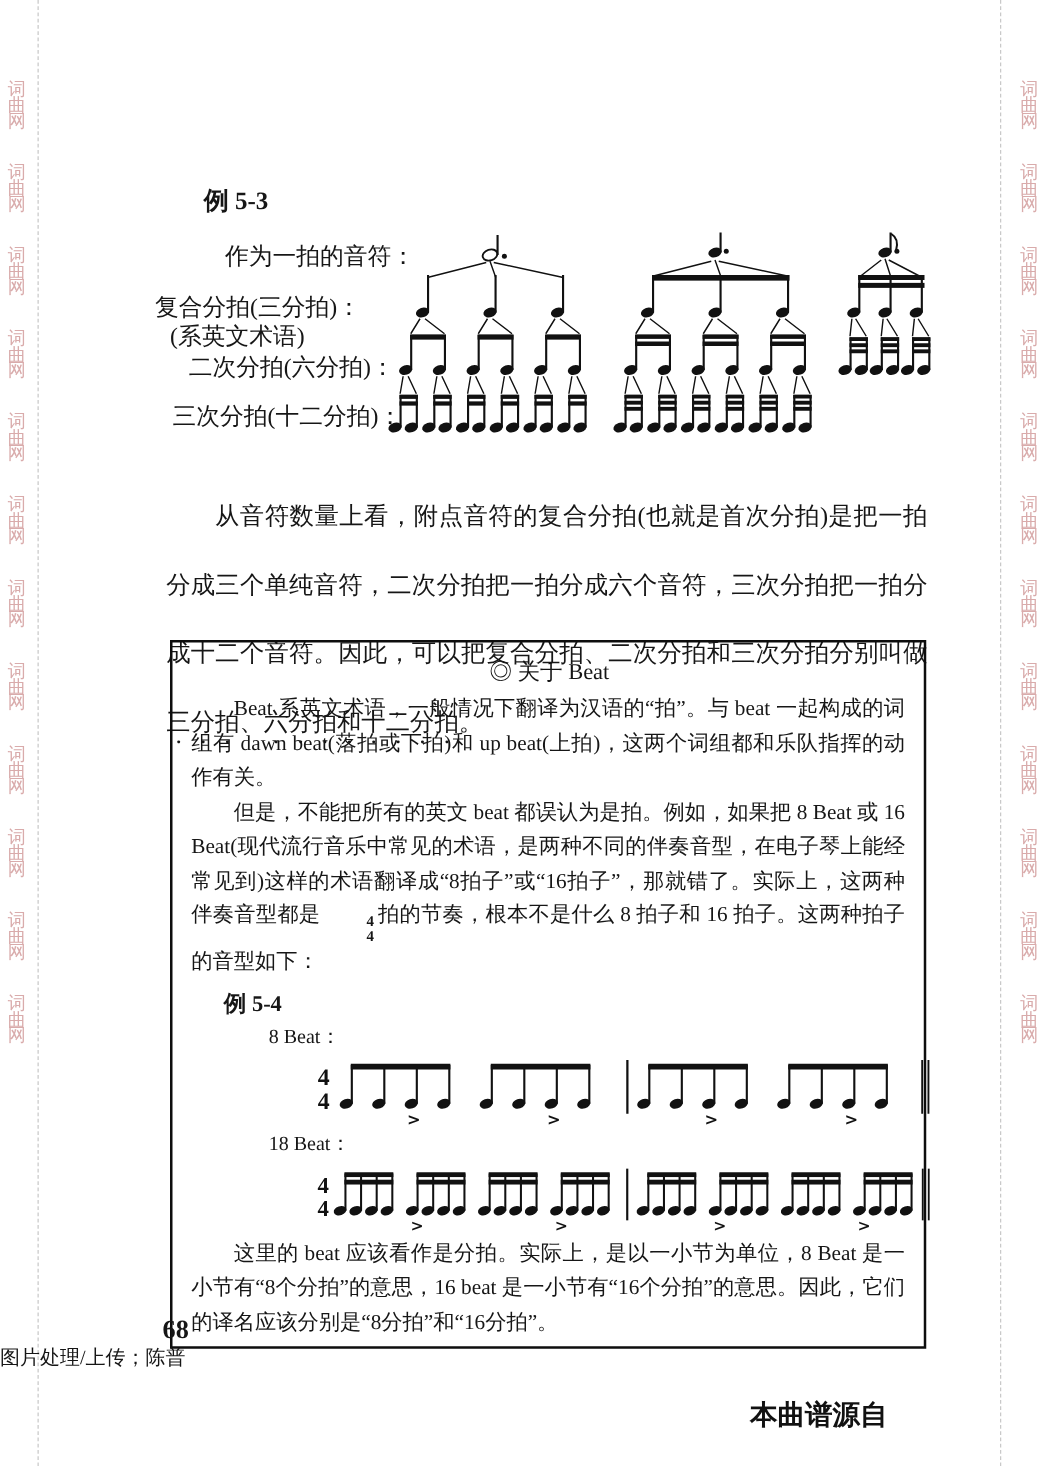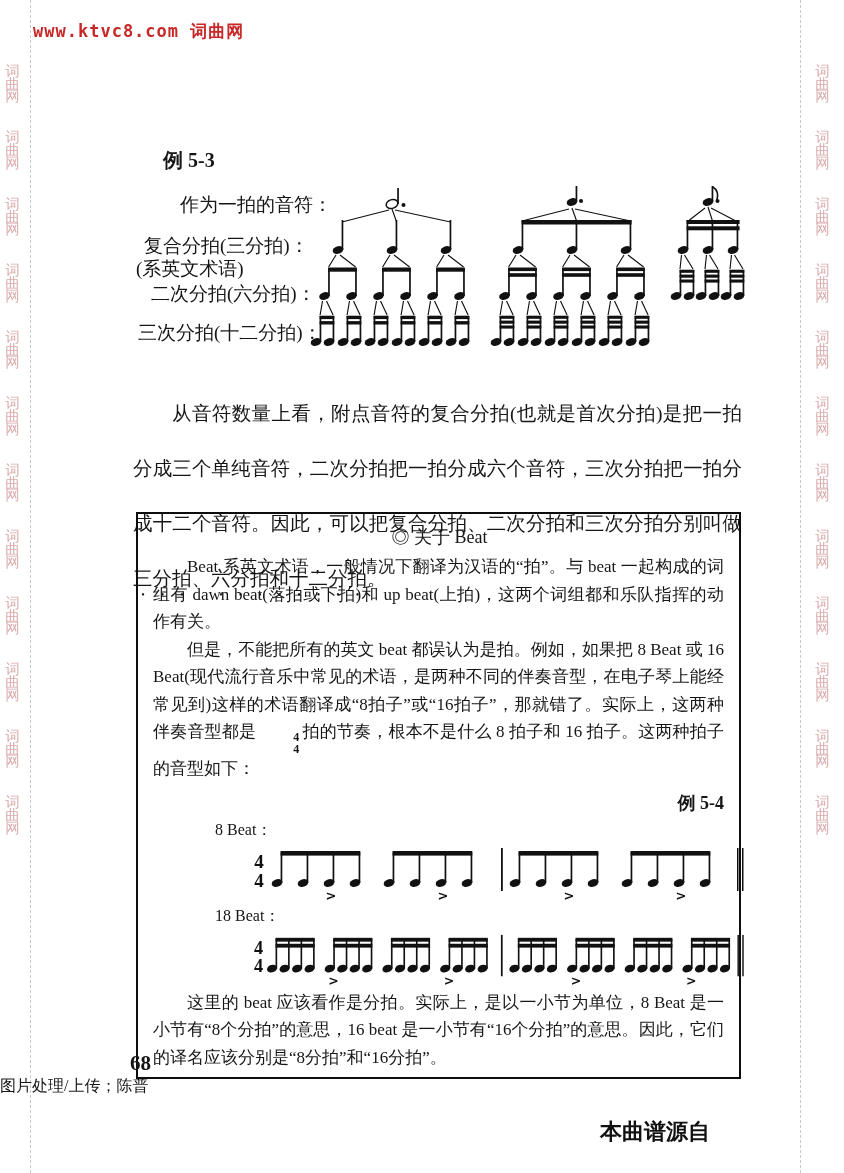--- a/index.html
+++ b/index.html
@@ -22,21 +22,21 @@
   }
   .side-col.left{left:5px;}
   .side-col.right{left:815px;}
   .dash-line{position:absolute;top:0;height:1173px;width:0;border-left:1px dashed #c9c9c9;}
   .dash-line.left{left:30px;}
   .dash-line.right{left:800px;}
   
   .ex53-title{position:absolute;left:163px;top:147px;font-size:20px;font-weight:bold;}
   .dlabel{position:absolute;font-size:19px;white-space:nowrap;}
   .dlabel.l0{left:180px;top:192px;}
-  .dlabel.l1{left:144px;top:233px;}
+  .dlabel.l1{left:124px;top:233px;}
   .dlabel.l2{left:136px;top:256px;}
   .dlabel.l3{left:151px;top:281px;}
   .dlabel.l4{left:138px;top:320px;}
   .ex53-svg{position:absolute;left:298px;top:184px;}
   
   .mz ellipse,.mz rect,.mz circle{fill:#111;}
   .mz .open{fill:#fff;stroke:#111;stroke-width:1.5;}
   .mz path{stroke:#111;stroke-width:1.15;fill:none;}
   .mz text{fill:#111;}
   .mz .ts{font:bold 19px "Liberation Serif", serif;}
@@ -51,42 +51,41 @@
     text-emphasis:filled dot;text-emphasis-position:under right;
   }
   
   .beat-box{
     position:absolute;left:136px;top:512px;width:605px;min-height:524px;
     box-sizing:border-box;border:2px solid #0d0d0d;
     padding:7px 15px 6px 15px;
   }
   .beat-box p{margin:0;font-size:17px;line-height:27.5px;text-align:justify;text-indent:2em;}
   .box-title{font-size:18px;line-height:28px;margin:2px 0 2px 2px;text-align:center;}
-  .ex54-title{font-size:18px;font-weight:bold;margin:8px 0 2px 26px;text-align:right;}
+  .ex54-title{font-size:18px;font-weight:bold;margin:8px 0 2px 26px;}
   .beat-lbl{font-size:16px;margin:4px 0 0 62px;line-height:22px;}
   .rhythm-svg{display:block;margin:2px 0 2px 96px;}
   .frac{
     display:inline-flex;flex-direction:column;vertical-align:-4px;
     line-height:1;font-size:12px;font-weight:bold;text-align:center;margin:0 3px;
   }
   .frac span{display:block;}
   
   .page-num{position:absolute;left:130px;top:1051px;font-size:21px;font-weight:bold;}
   .credit{position:absolute;left:0;top:1076px;width:820px;text-align:left;font-size:16px;}
   .source-line{position:absolute;left:600px;top:1117px;display:flex;gap:40px;align-items:baseline;
     font-family:"Liberation Sans", sans-serif;white-space:nowrap;flex-direction:column;}
   .source-prefix{font-size:22px;font-weight:bold;color:#111;}
   .source-site{font-size:24px;font-weight:bold;color:#ed1164;}
 </style>
 </head>
 <body>
 
 <div class="page">
 
-  <div class="wm-topleft">www.ktvc8.com 词曲网</div>
   <div class="dash-line left"></div>
   <div class="dash-line right"></div>
   <div class="side-col left">词曲网　词曲网　词曲网　词曲网　词曲网　词曲网　词曲网　词曲网　词曲网　词曲网　词曲网　词曲网　</div>
   <div class="side-col right">词曲网　词曲网　词曲网　词曲网　词曲网　词曲网　词曲网　词曲网　词曲网　词曲网　词曲网　词曲网　</div>
 
   <div class="ex53-title">例 5-3</div>
   <div class="dlabel l0">作为一拍的音符：</div>
   <div class="dlabel l1">复合分拍(三分拍)：</div>
   <div class="dlabel l2">(系英文术语)</div>
   <div class="dlabel l4">三次分拍(十二分拍)：</div>

